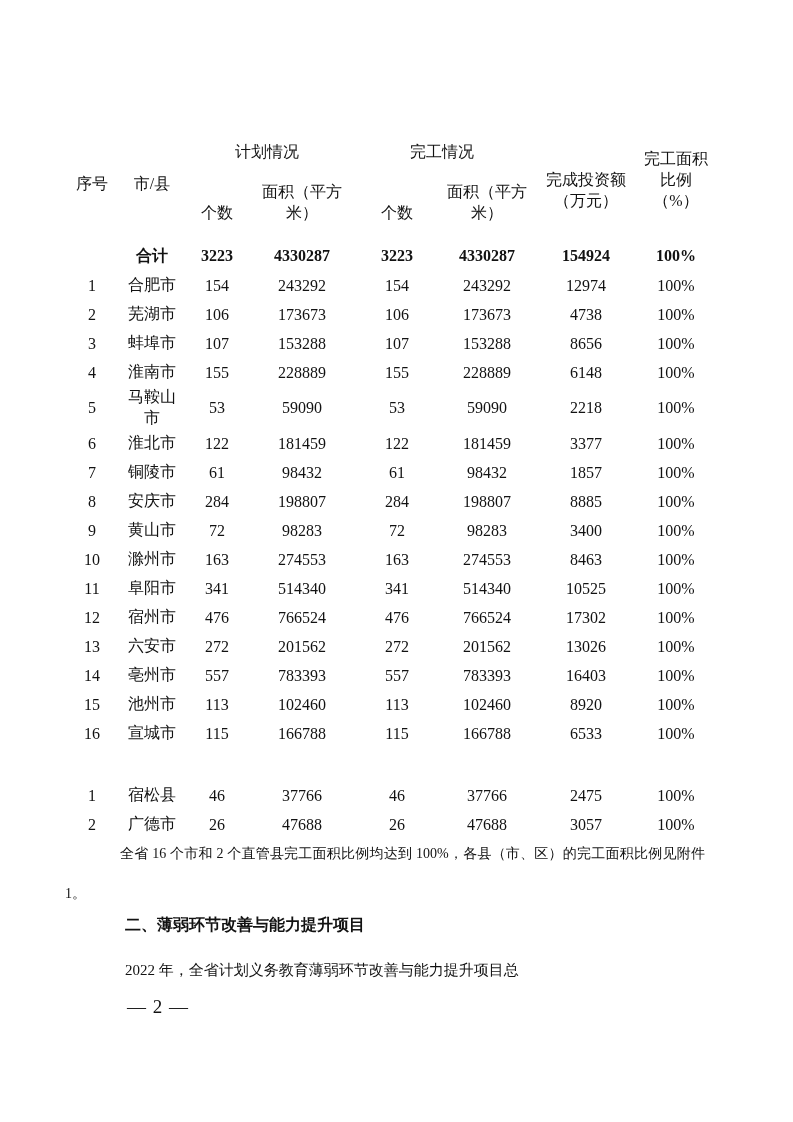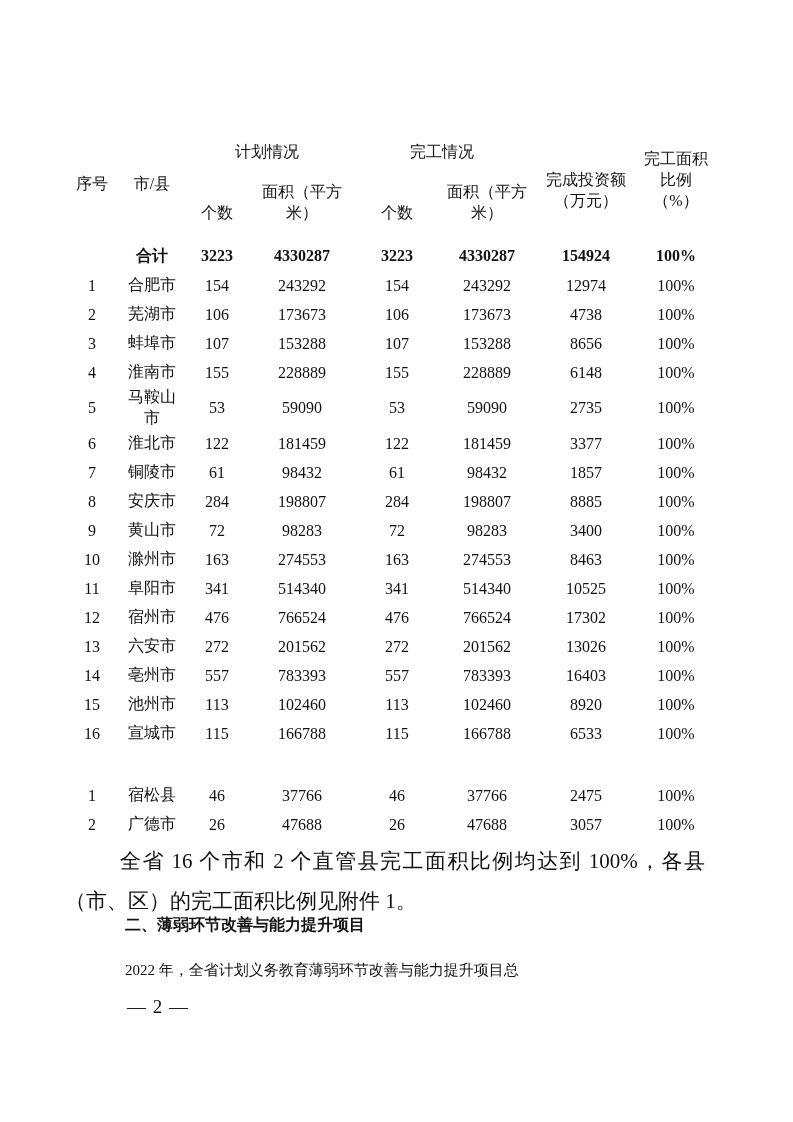--- a/index.html
+++ b/index.html
@@ -27,21 +27,21 @@
     display:flex; flex-direction:column; justify-content:flex-end;
   }
   tr.h2 th { vertical-align:bottom; padding-bottom:3px; }
   tbody td { height:29px; vertical-align:middle; }
   tbody.total-body td { font-weight:bold; padding-top:14px; height:30px; }
   tbody.county-body tr:first-child td { padding-top:33px; }
 
   
   .para1 {
     position:absolute; left:65px; top:820px; width:640px;
-    font-size:21px; line-height:40px; text-align:justify; text-indent:55px;
+    font-size:14px; line-height:40px; text-align:justify; text-indent:55px;
   }
   .section-heading {
     position:absolute; left:65px; top:893px; width:663px;
     font-size:16px; line-height:38px; font-weight:bold; text-indent:60px;
     font-family:"Liberation Sans","DejaVu Sans",sans-serif;
   }
   .para2 {
     position:absolute; left:65px; top:936px; width:663px;
     font-size:15px; line-height:38px; text-indent:60px;
   }
@@ -145,21 +145,21 @@
           <td>6148</td>
           <td>100%</td>
         </tr>
         <tr>
           <td>5</td>
           <td>马鞍山市</td>
           <td>53</td>
           <td>59090</td>
           <td>53</td>
           <td>59090</td>
-          <td>2735</td>
+          <td>2218</td>
           <td>100%</td>
         </tr>
         <tr>
           <td>6</td>
           <td>淮北市</td>
           <td>122</td>
           <td>181459</td>
           <td>122</td>
           <td>181459</td>
           <td>3377</td>

